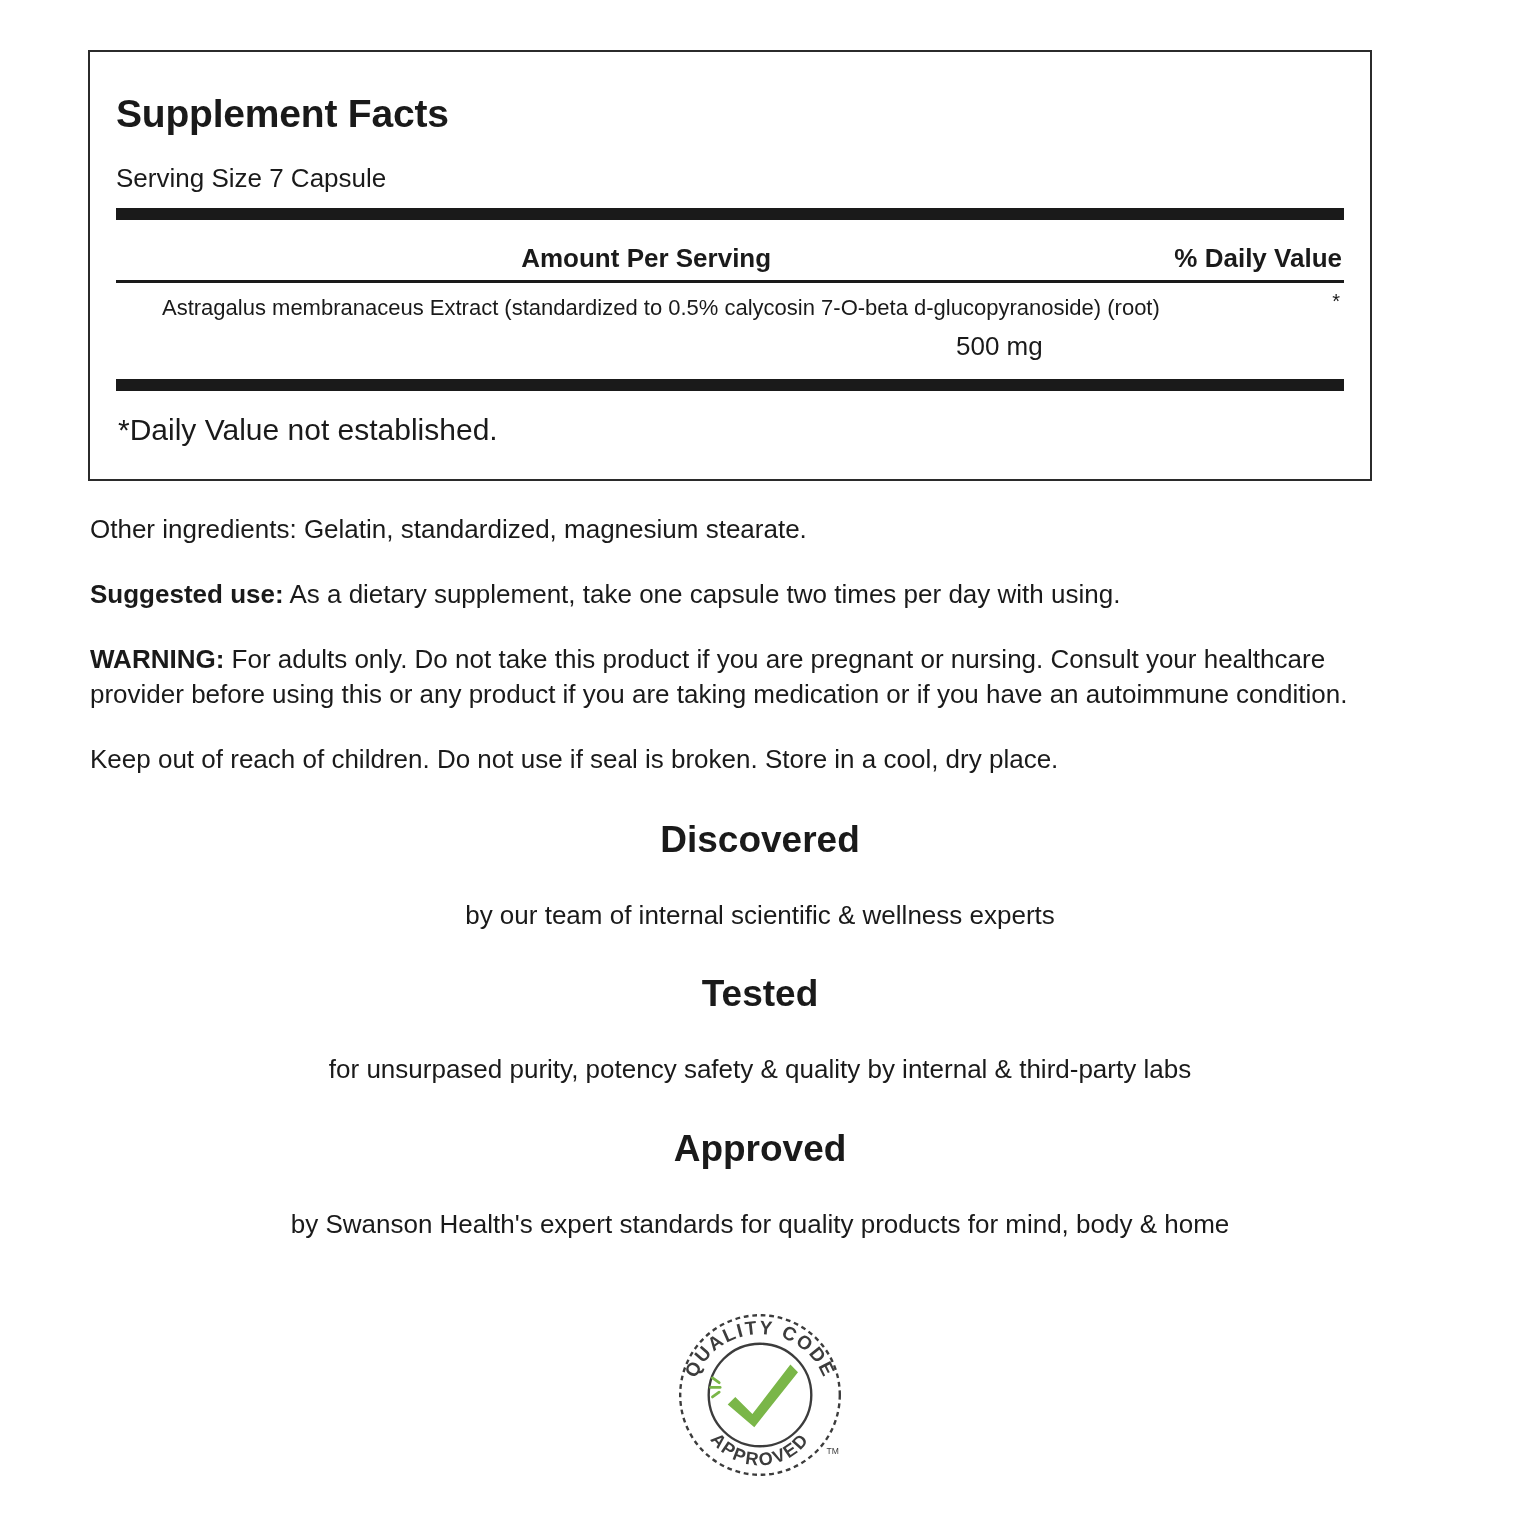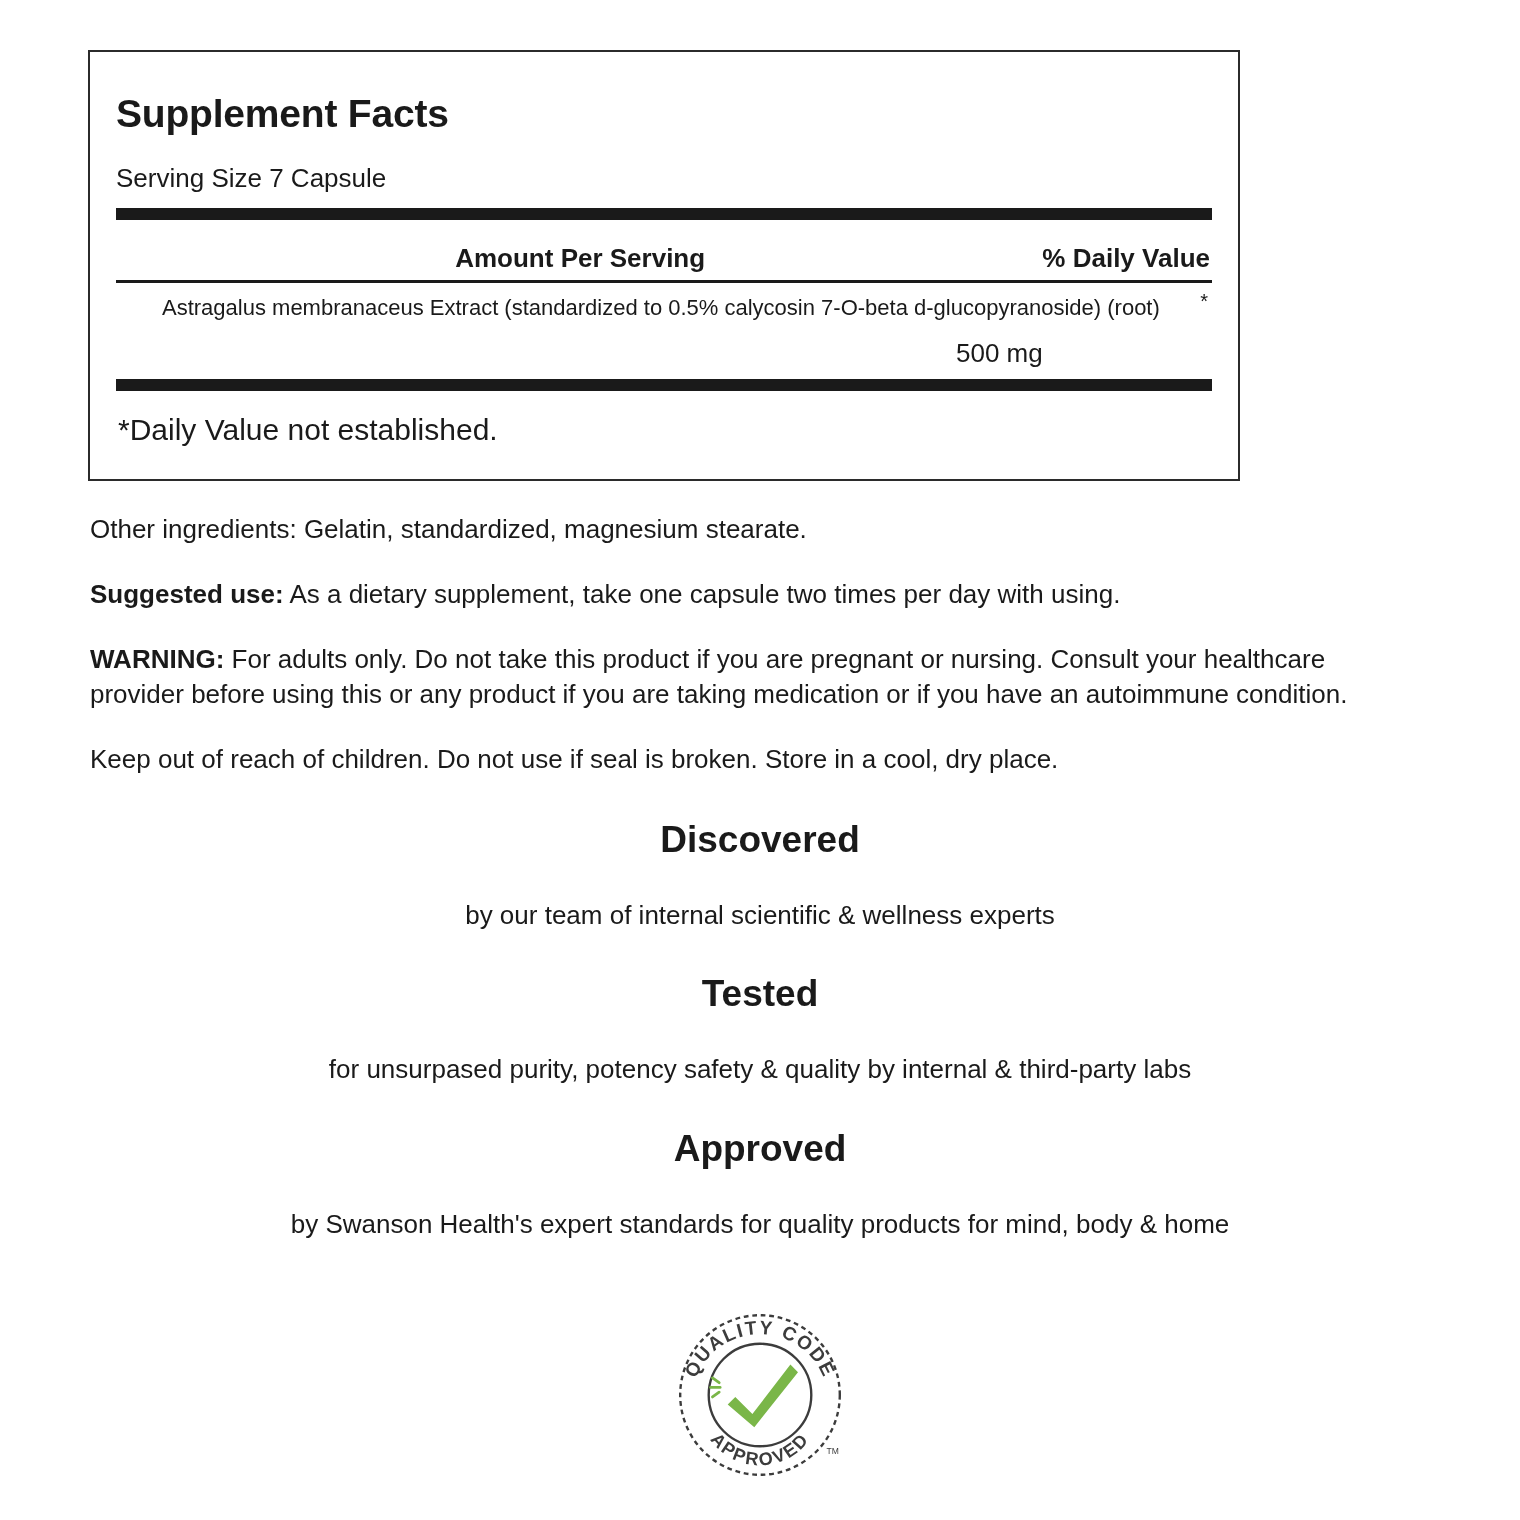--- a/index.html
+++ b/index.html
@@ -19,21 +19,21 @@
     width: 1520px;
     height: 1520px;
     box-sizing: border-box;
   }
 
   
   .facts-panel {
     position: absolute;
     left: 88px;
     top: 50px;
-    width: 1152px;
+    width: 1284px;
     box-sizing: border-box;
     border: 2px solid #2b2b2b;
     background: #fff;
     padding: 42px 26px 26px 26px;
   }
   .facts-title {
     font-size: 39px;
     font-weight: bold;
     letter-spacing: -0.2px;
     margin: 0 0 28px 0;
@@ -78,21 +78,21 @@
   }
   .ingredient-name {
     font-size: 22px;
     line-height: 1.32;
     max-width: 1010px;
     margin-left: 44px;
   }
   .ingredient-amount {
     position: absolute;
     left: 840px;
-    top: 55px;
+    top: 48px;
     font-size: 26px;
   }
   .ingredient-dv {
     position: absolute;
     right: 4px;
     top: 8px;
     font-size: 20px;
     line-height: 1;
   }
   .footnote {

